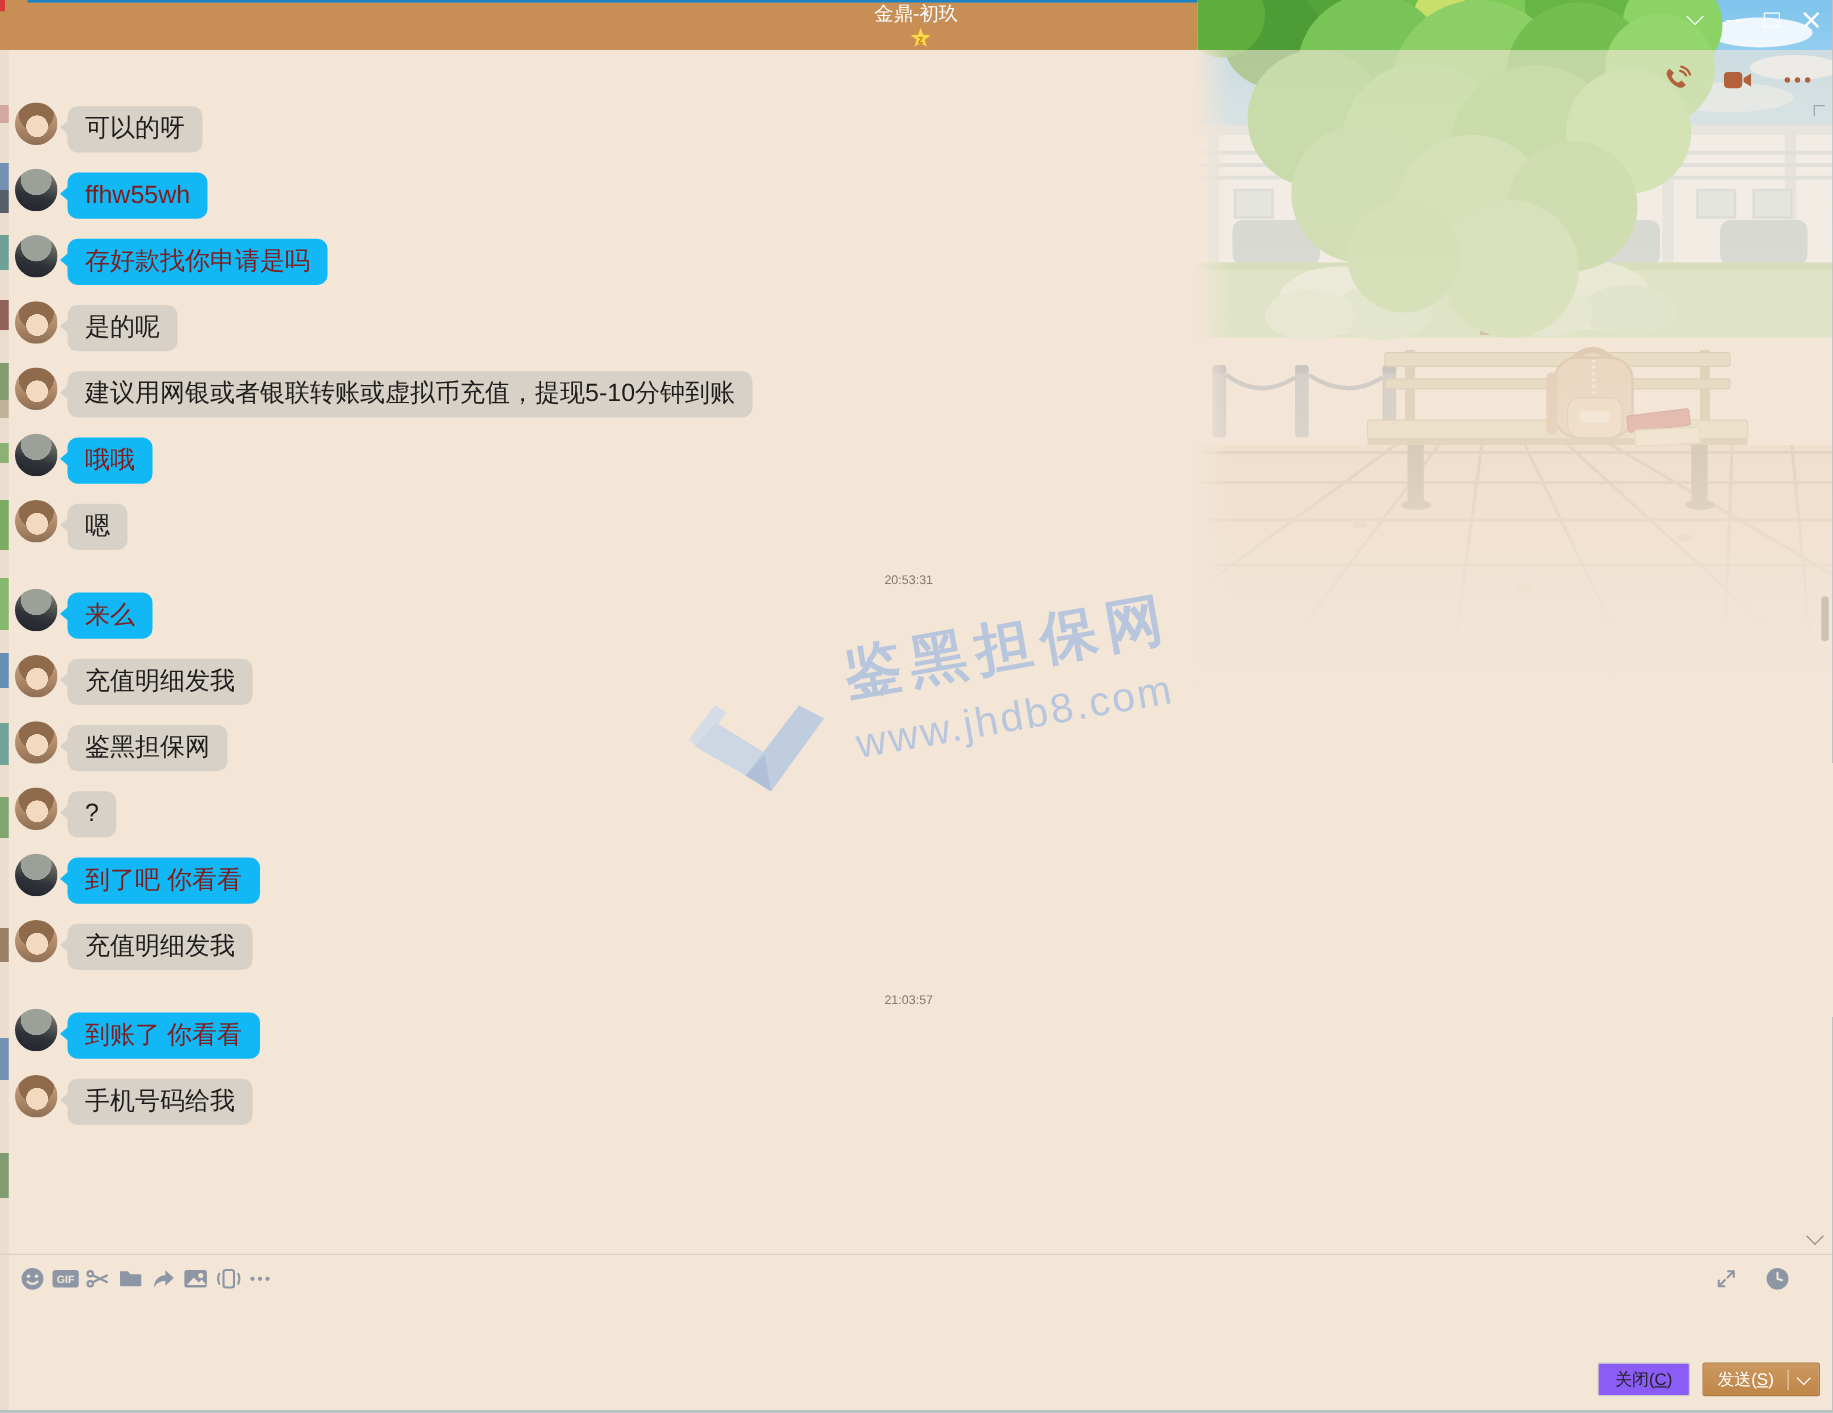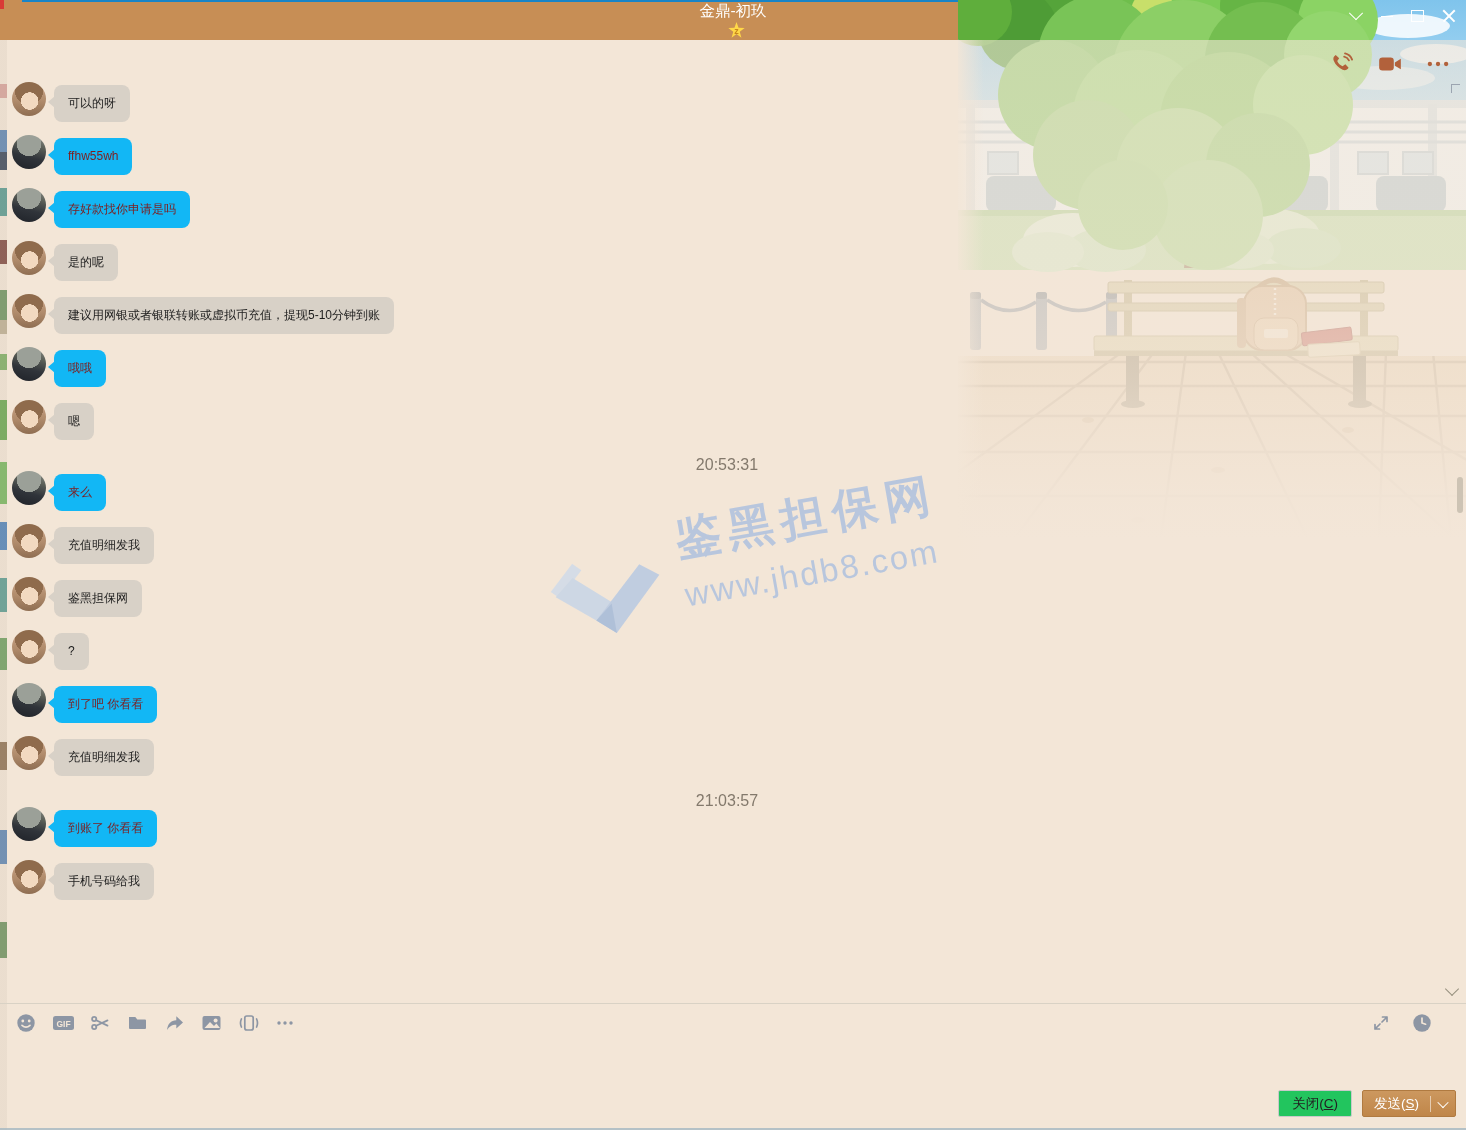--- a/index.html
+++ b/index.html
@@ -53,55 +53,55 @@
   .messages{position:absolute;top:85px;left:12px;right:24px;z-index:4;}
   .row{display:flex;align-items:flex-start;margin-bottom:16px;}
   .avatar{width:34px;height:34px;border-radius:50%;flex:none;margin:-3px 8px 0 0;}
   .av-f{background:
      radial-gradient(circle at 52% 56%,#F2D9C0 0 33%,rgba(0,0,0,0) 34%),
      radial-gradient(circle at 50% 26%,#8F6B4C 0 46%,rgba(0,0,0,0) 47%),
      linear-gradient(180deg,#CBA68A 0%,#B08B6B 55%,#8F6E52 100%);}
   .av-m{background:
      radial-gradient(circle at 50% 26%,#9BA098 0 40%,rgba(0,0,0,0) 41%),
      linear-gradient(195deg,#8F948E 0%,#5C6058 32%,#30343A 62%,#1F2228 100%);}
-  .bubble{position:relative;max-width:880px;padding:8px 14px;font-size:12px;line-height:21px;
+  .bubble{position:relative;max-width:880px;padding:8px 14px;font-size:20px;line-height:21px;
     border-radius:8px;white-space:pre-wrap;}
   .bubble::before{content:'';position:absolute;left:-6px;top:11px;border:6px solid transparent;
     border-left:0;border-right:7px solid #D8D1C7;}
   .gray{background:#D8D1C7;color:#1D1D1D;}
   .blue{background:#12B7F5;color:#7f1d1d;}
   .blue::before{border-right-color:#12B7F5;}
-  .time-row{height:18px;line-height:18px;text-align:center;font-size:16px;color:#83796C;}
+  .time-row{height:18px;line-height:18px;text-align:center;font-size:10px;color:#83796C;}
 
   
   .watermark{position:absolute;left:542px;top:498px;z-index:3;display:flex;gap:20px;
     transform:rotate(-10deg);opacity:.5;pointer-events:none;}
   .wm-text{display:flex;flex-direction:column;color:#7FA8E4;}
   .wm-1{font-size:46px;font-weight:bold;letter-spacing:7px;}
   .wm-2{font-size:33px;letter-spacing:2px;margin-top:6px;}
 
   
   .sb-thumb{position:absolute;right:3px;top:477px;width:6px;height:36px;background:#CDC3B4;border-radius:3px;z-index:6;}
   .chev-bottom{position:absolute;right:9px;top:984px;width:9px;height:9px;z-index:6;
     border-right:1.6px solid #97917F;border-bottom:1.6px solid #97917F;transform:rotate(45deg);}
   .chev-topright{position:absolute;right:6px;top:84px;width:8px;height:8px;z-index:6;opacity:.8;
     border-left:1.6px solid #8D96A4;border-top:1.6px solid #8D96A4;transform:rotate(0deg);}
 
   
   .divider{position:absolute;left:0;right:0;top:1003px;height:1px;background:#D9D2C5;z-index:5;}
   .toolbar{position:absolute;left:0;right:18px;top:1006px;height:34px;display:flex;align-items:center;
-    padding:0 14px;gap:13px;z-index:5;}
+    padding:0 14px;gap:2px;z-index:5;}
   .tb{width:24px;height:24px;display:flex;align-items:center;justify-content:center;cursor:pointer;}
   .tb-right{margin-left:auto;display:flex;gap:17px;}
 
   
   .input-area{position:absolute;left:0;right:0;top:1041px;height:44px;z-index:4;}
   .btn{position:absolute;top:1090px;height:27px;border-radius:2px;font-size:13.5px;display:flex;
     align-items:center;justify-content:center;z-index:6;cursor:pointer;box-sizing:border-box;}
-  .btn-close{left:1278px;width:74px;background:#22c55e;border:1px solid #C9C9C9;color:#222;}
+  .btn-close{left:1278px;width:74px;background:#8b5cf6;border:1px solid #C9C9C9;color:#222;}
   .btn-send{left:1362px;width:94px;background:linear-gradient(#CC985F,#C08649);border:1px solid #B07A40;color:#fff;}
   .btn-send .cap{flex:1;text-align:center;}
   .send-sep{width:1px;height:16px;background:rgba(255,255,255,.55);}
   .send-caret{width:24px;display:flex;align-items:center;justify-content:center;}
   .send-caret i{width:7px;height:7px;border-right:1.5px solid #fff;border-bottom:1.5px solid #fff;
     transform:rotate(45deg) translate(-1px,-1px);}
   .ul{text-decoration:underline;}
 </style>
 </head>
 <body>

